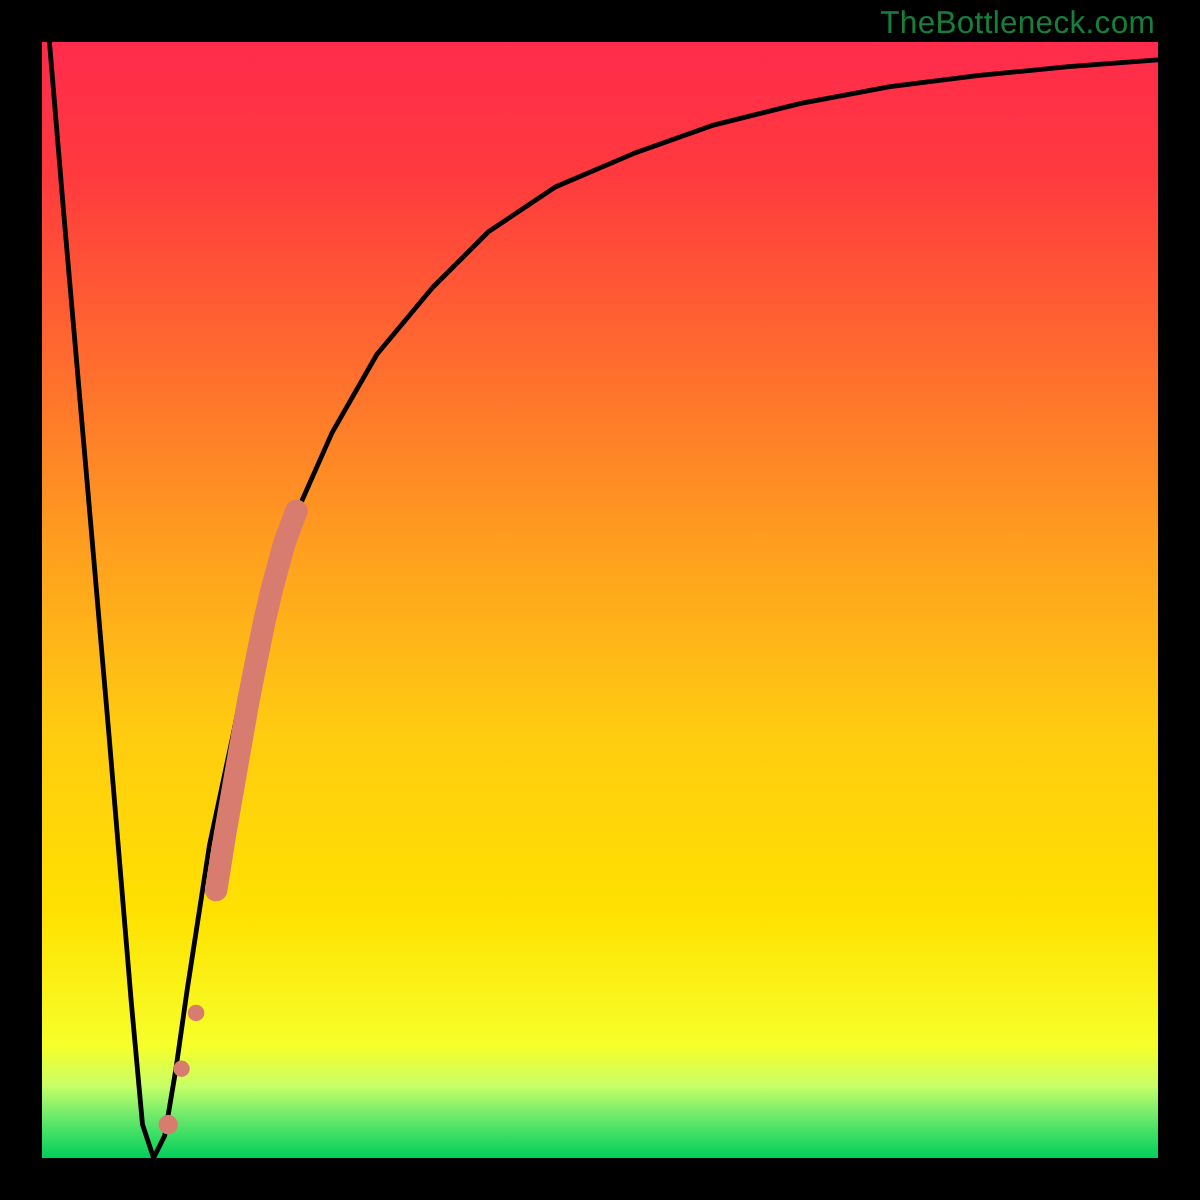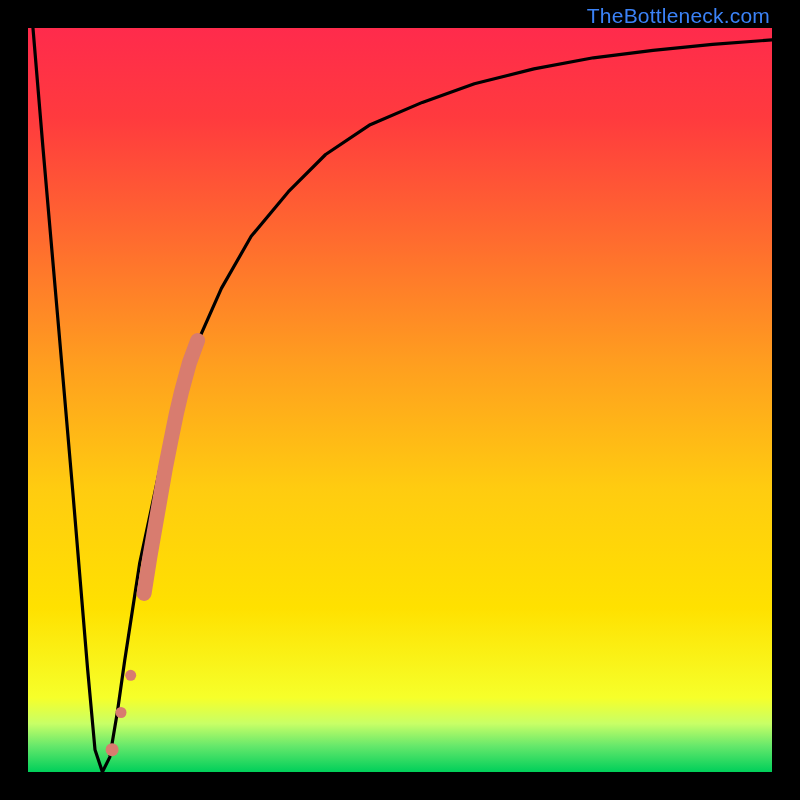--- a/index.html
+++ b/index.html
@@ -25,21 +25,21 @@
     width: 744px;
     height: 744px;
   }
   .watermark {
     position: absolute;
     top: 4px;
     right: 30px;
     font-family: Arial, Helvetica, sans-serif;
     font-size: 21px;
     font-weight: 400;
-    color: #3b82f6;
+    color: #15803d;
     letter-spacing: 0.2px;
   }
 </style>
 </head>
 <body>
 
 <div class="plot-frame">
   <svg class="plot-area" viewBox="0 0 744 744">
     <defs>
       <linearGradient id="bg-grad" x1="0" y1="0" x2="0" y2="1">

